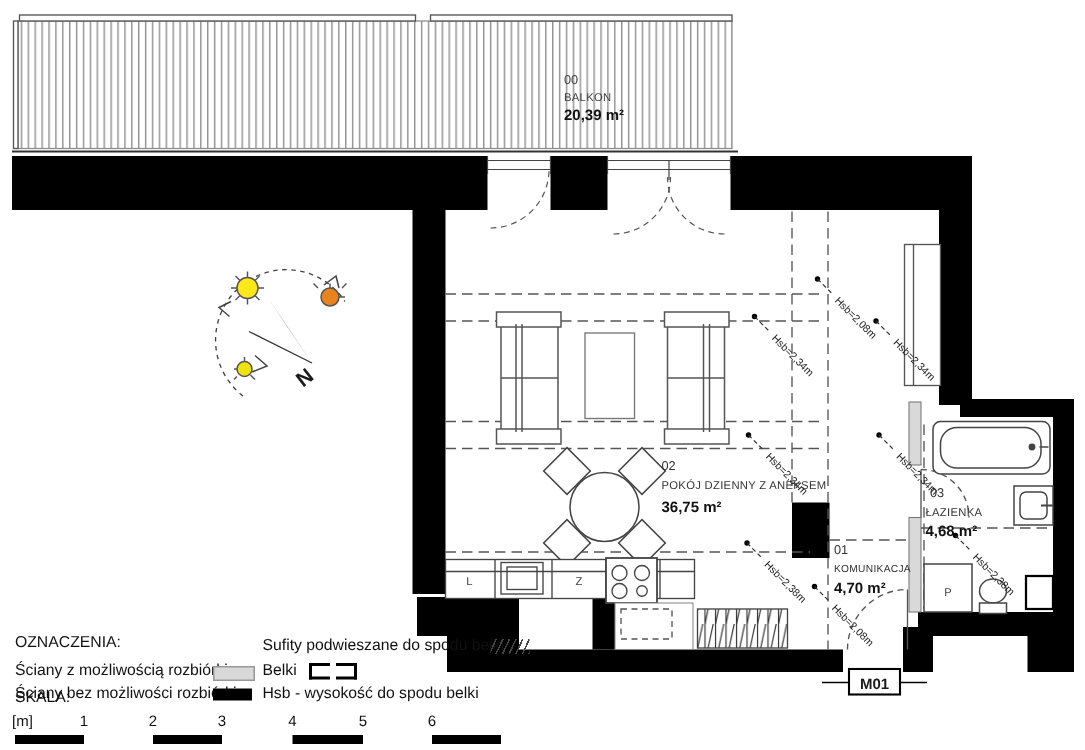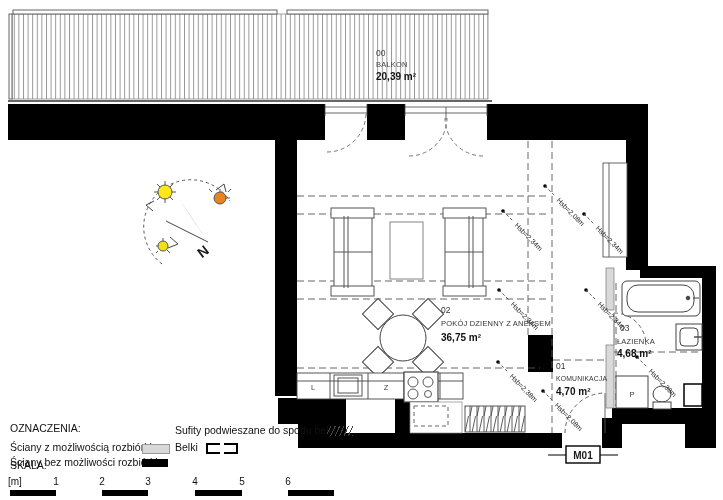--- a/index.html
+++ b/index.html
@@ -305,20 +305,21 @@
   <span class="sw sw-gray" style="left:142px;top:26px"></span>
   <div class="row" style="left:10px;top:38px">Ściany bez możliwości rozbiórki</div>
   <span class="sw sw-black" style="left:142px;top:41px"></span>
   <div class="row" style="left:10px;top:41px">SKALA:</div>
 
   <div class="row" style="left:175px;top:6px">Sufity podwieszane do spodu belki</div>
   <span class="sw sw-hatch" style="left:327px;top:8px"></span>
   <div class="row" style="left:175px;top:23px">
     <span>Belki</span><span class="beam-sym beam-l"></span><span class="beam-sym beam-r" style="margin-left:4px"></span>
   </div>
+  <div class="row" style="left:175px;top:38px">Hsb - wysokość do spodu belki</div>
 </div>
 
 <div class="scalebar">
   <span class="tick first" style="left:0">[m]</span>
   <span class="tick" style="left:48px">1</span>
   <span class="tick" style="left:94px">2</span>
   <span class="tick" style="left:140px">3</span>
   <span class="tick" style="left:187px">4</span>
   <span class="tick" style="left:234px">5</span>
   <span class="tick" style="left:280px">6</span>

